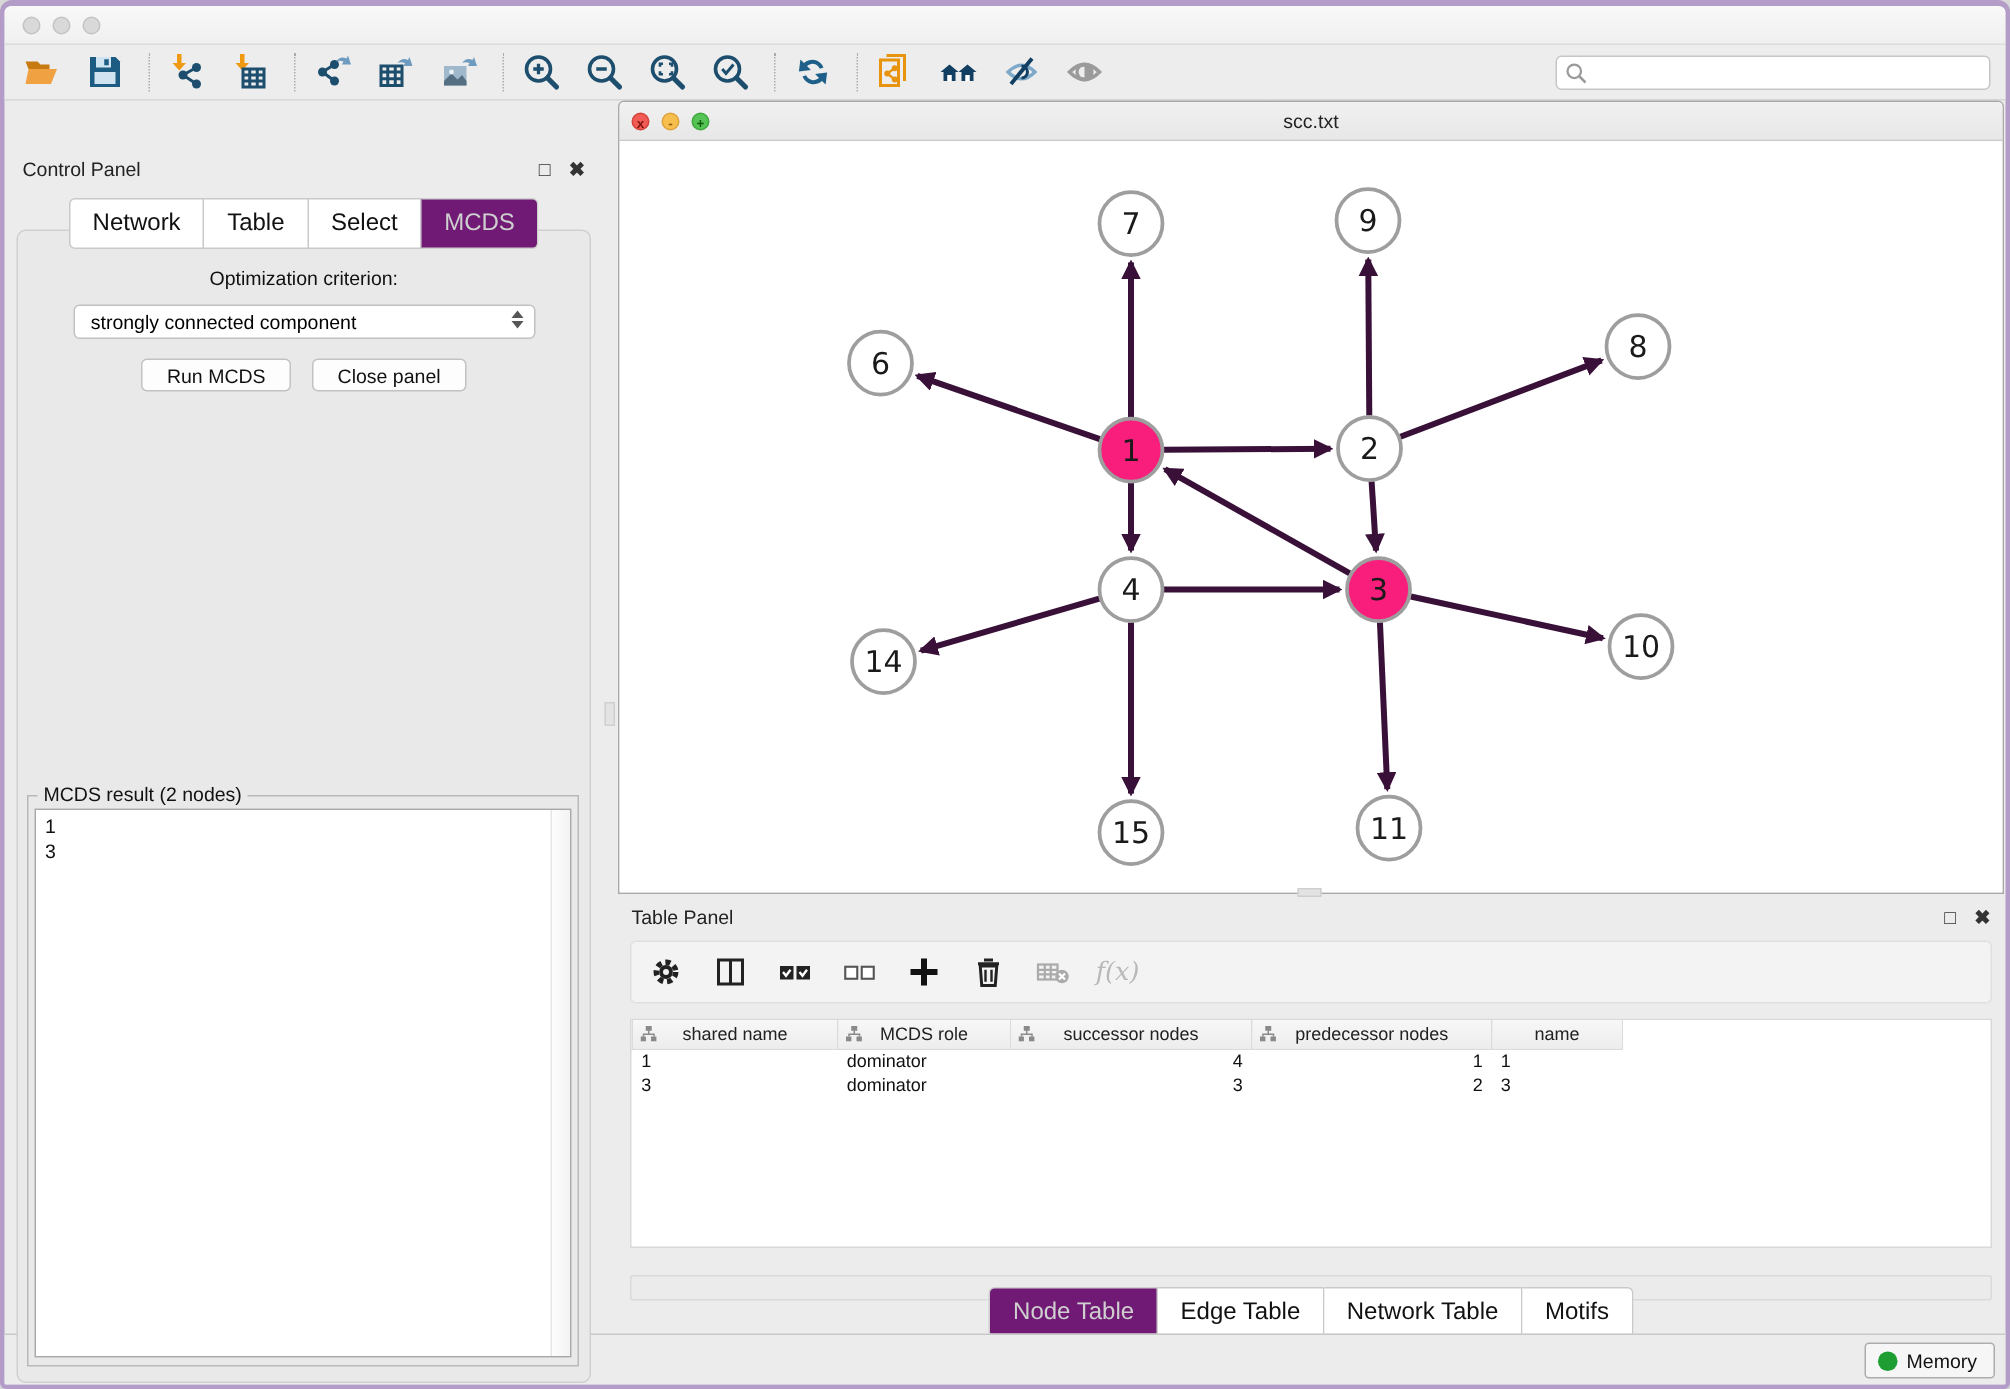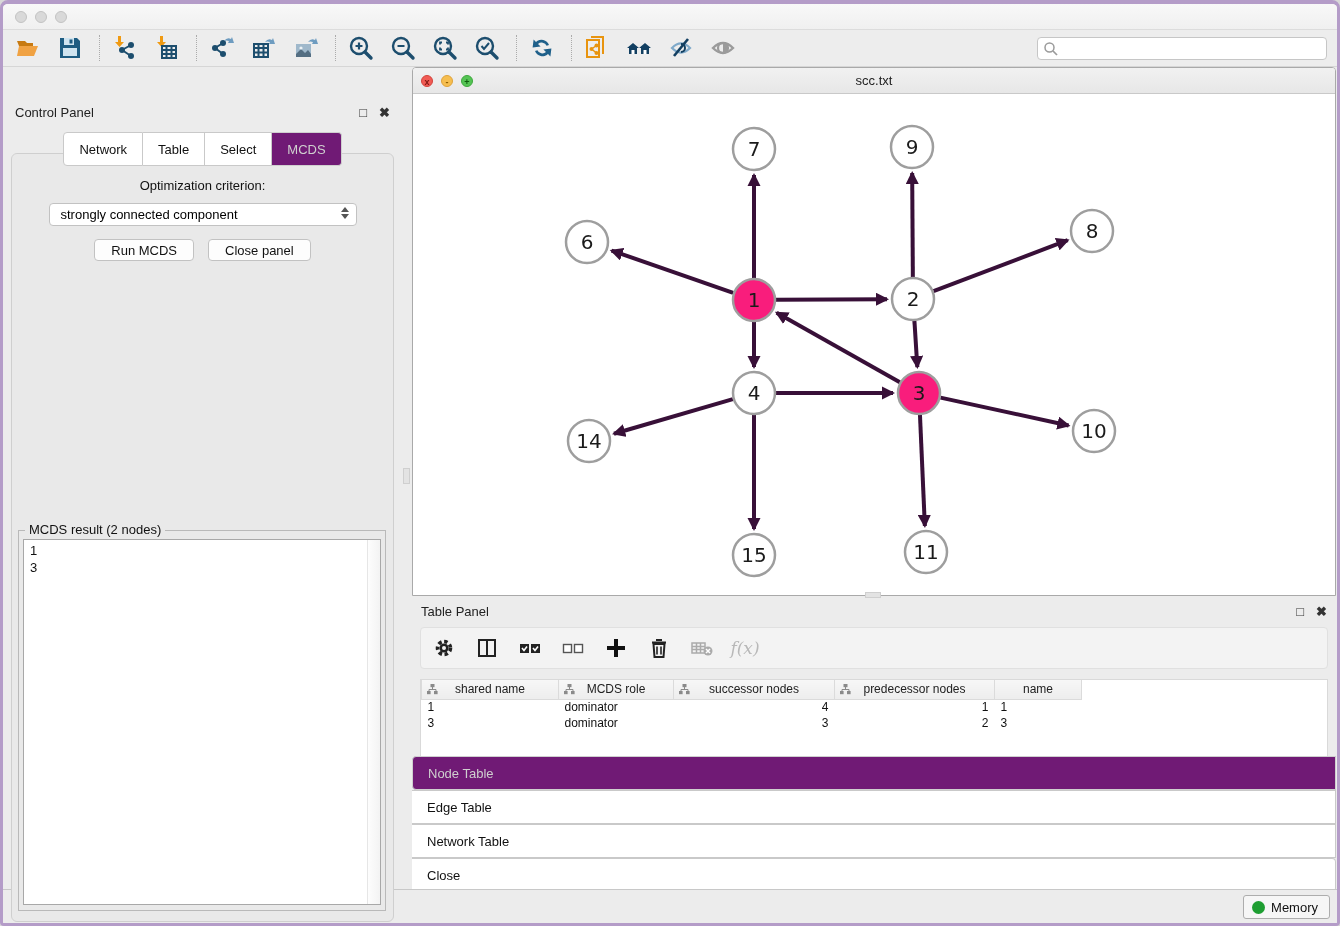--- a/index.html
+++ b/index.html
@@ -29,21 +29,21 @@
     display:flex; align-items:center; padding-left:5px; }
   .search-box input{ border:none; outline:none; flex:1; font-size:12px; background:transparent; }
   
   .control-panel{ position:absolute; left:0; top:63px; width:399px; height:826px;margin-top:32px; }
   .panel-header{ position:absolute; left:0; right:0; top:0; height:27px;
     display:flex; align-items:center; padding:0 12px; font-size:13px; color:#222; }
   .panel-hbtn{ margin-left:12px; font-size:13px; color:#333; line-height:1; cursor:default; }
   .cp-tabs{ position:absolute; left:0; right:0; top:33px; display:flex; justify-content:center; z-index:3; }
   .seg-tab{ height:22px; padding:16px 15px; display:flex; align-items:center;
     background:#fff; border:1px solid #C9C9C9; border-left-width:0;
-    font-size:13px; color:#111; position:relative; }
+    font-size:16px; color:#111; position:relative; }
   .seg-tab:first-child{ border-left-width:1px; border-radius:4px 0 0 4px; }
   .seg-tab:last-child{ border-radius:0 4px 4px 0; }
   .seg-tab.active{ background:#701a75; color:#CFCFCF; border-color:#CFCFCF; }
   .cp-body{ position:absolute; left:8px; right:8px; top:54px; bottom:3px;
     background:#E9E9E9; border:1px solid #CFCFCF; border-radius:6px; z-index:1; }
   .opt-label{ margin-top:24px; text-align:center; font-size:13px; color:#111; }
   .opt-select{ margin:10px auto 0 auto; width:308px; height:23px; background:#fff;
     border:1px solid #C2C2C2; border-radius:4px; display:flex; align-items:center;
     font-size:13px; padding-left:11px; position:relative; }
   .chevrons{ position:absolute; right:7px; top:3px; display:flex; flex-direction:column; gap:2px; }
@@ -93,21 +93,21 @@
     background:#fff; border:1px solid #D9D9D9; overflow:hidden; }
   table.datatable{ border-collapse:collapse; font-size:12px; table-layout:fixed; }
   table.datatable th{ background:linear-gradient(#F7F7F7,#EDEDED); border:1px solid #DBDBDB;
     border-top:none; height:19px; font-weight:normal; color:#222; padding:0 16px; position:relative;text-align:right; }
   table.datatable th .th-inner{ display:flex; align-items:center; justify-content:center; gap:5px; }
   table.datatable th .th-icon{ position:absolute; left:5px; top:4px; }
   table.datatable td{ height:16px; padding:0 6px; color:#111; border:none; }
   td.al{ text-align:left; } td.ar{ text-align:right; padding-right:13px; }
   .hscroll{ position:absolute; left:8px; right:8px; bottom:27px; height:17px;
     background:#EBEBEB; border:1px solid #DADADA; border-radius:2px; }
-  .tp-tabs{ position:absolute; left:0; right:0; bottom:2px; display:flex; justify-content:center;flex-direction:column; }
+  .tp-tabs{ position:absolute; left:0; right:0; bottom:2px; display:flex; justify-content:center; }
   
   .statusbar{ position:absolute; left:0; right:0; bottom:0; height:34px;
     background:#ECECEC; border-top:1px solid #C8C8C8; }
   .sb-left-btn{ position:absolute; left:11px; top:5px; width:27px; height:24px;
     background:#F3F3F3; border:1px solid #ADADAD; display:flex; align-items:center; justify-content:center; }
   .memory-btn{ position:absolute; right:7px; top:5px; height:24px; padding:0 11px 0 8px;
     background:#F6F6F6; border:1px solid #ADADAD; border-radius:3px;
     display:flex; align-items:center; gap:6px; font-size:13px; color:#111; }
   .mem-dot{ width:13px; height:13px; border-radius:50%; background:#1E9E32; }
 </style>
@@ -518,21 +518,21 @@
               <td class="al">3</td>
             </tr>
           </tbody>
       </table>
     </div>
     <div class="hscroll"></div>
     <div class="tp-tabs">
         <div class="seg-tab active">Node Table</div>
         <div class="seg-tab">Edge Table</div>
         <div class="seg-tab">Network Table</div>
-        <div class="seg-tab">Close</div>
+        <div class="seg-tab">Motifs</div>
       </div>
   </div>
 
   <div class="statusbar">
     <div class="sb-left-btn">
       <svg width="16" height="14" viewBox="0 0 16 14">
           <g fill="#1A1A1A">
             <rect x="0" y="1" width="2.4" height="2.4"></rect>
             <rect x="4" y="1" width="12" height="2.4"></rect>
             <rect x="0" y="5.6" width="2.4" height="2.4"></rect>

